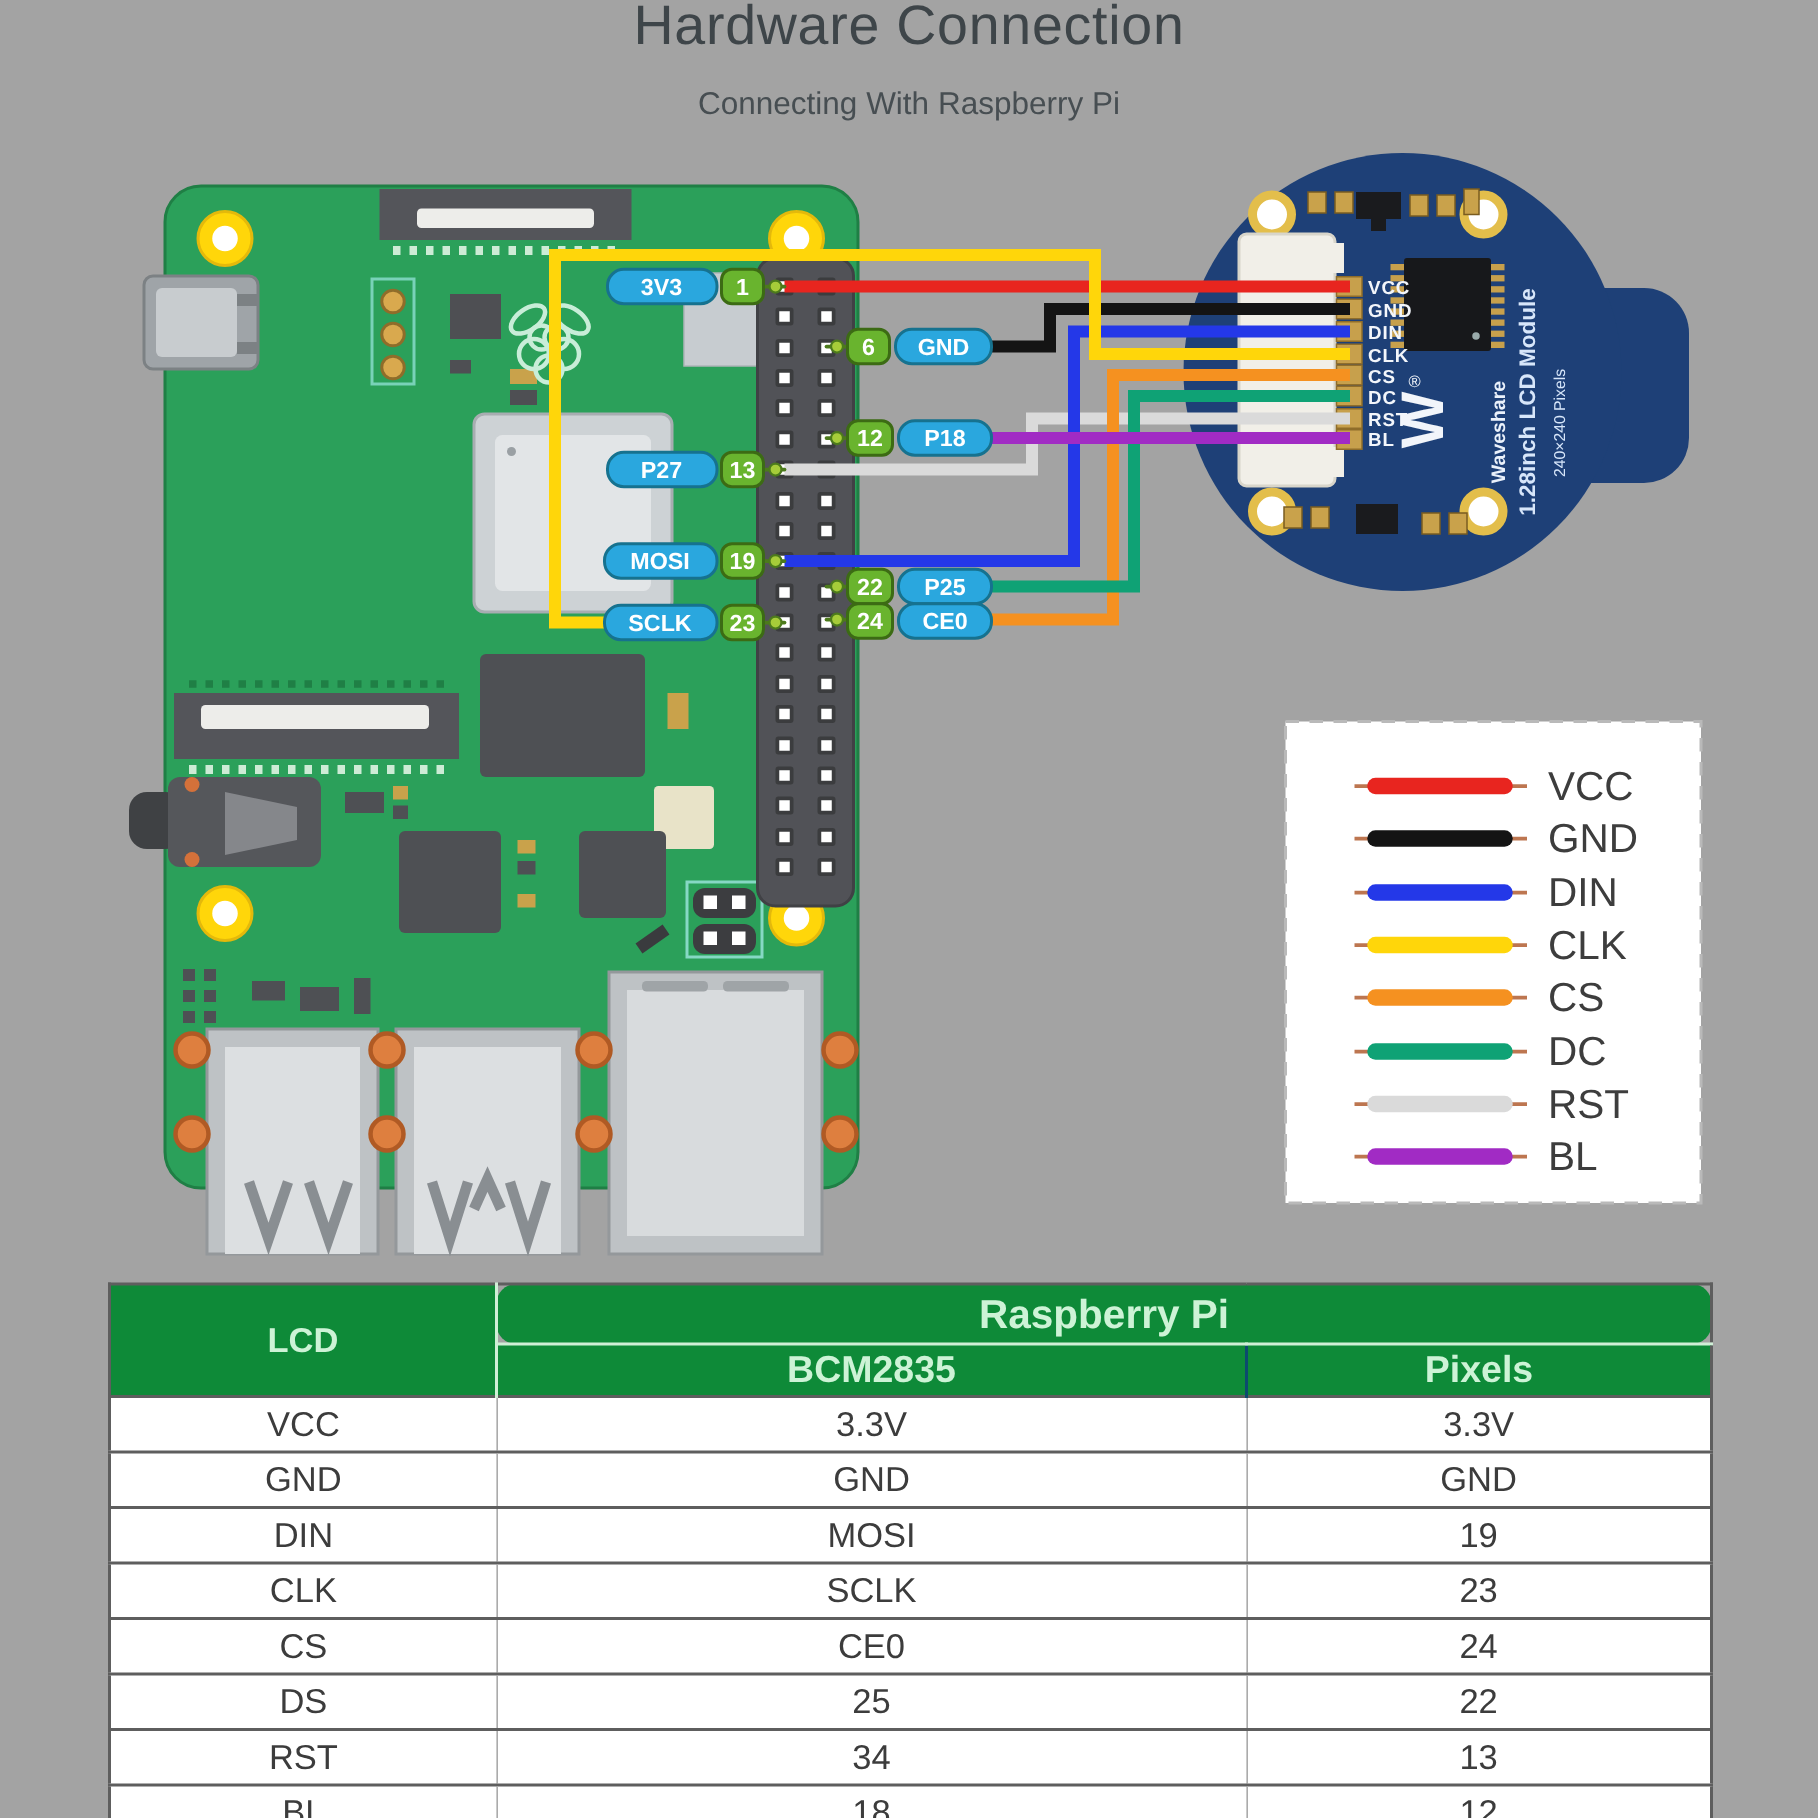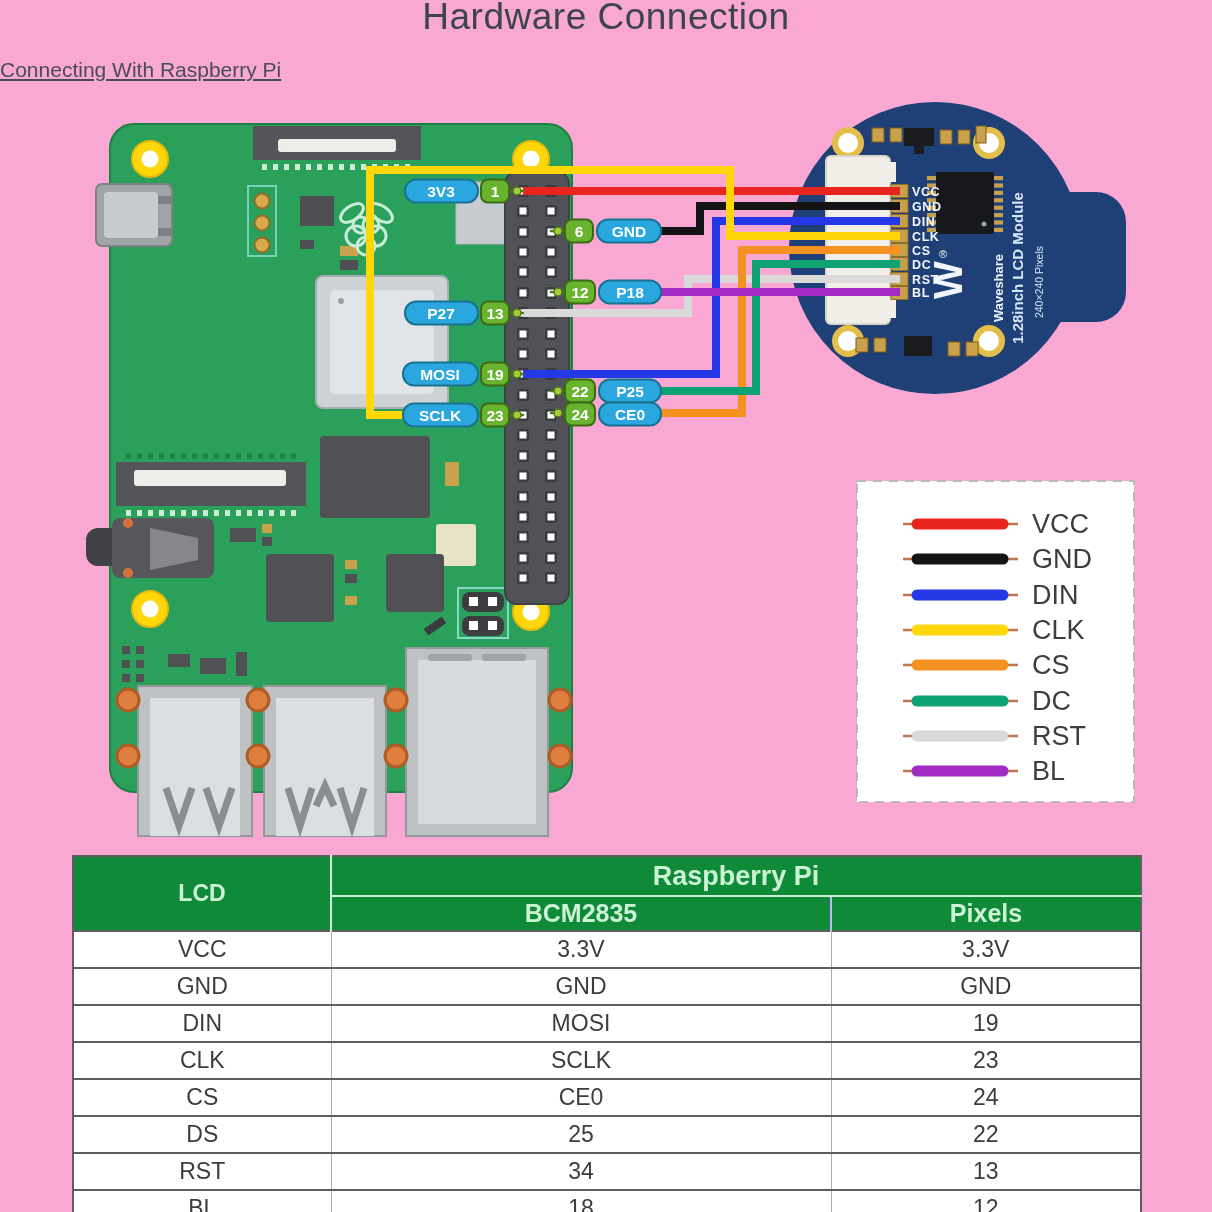--- a/index.html
+++ b/index.html
@@ -1,33 +1,33 @@
 <!DOCTYPE html>
 <html><head>
 <meta charset="utf-8">
 <style>
   html,body{margin:0;padding:0;background:#fff;}
-  .page{position:relative;width:1212px;height:1212px;background:#f9a8d4;overflow:hidden;
+  .page{position:relative;width:1212px;height:1212px;background:#a3a3a3;overflow:hidden;
         font-family:"Liberation Sans",sans-serif;}
   .title{position:absolute;top:-4px;left:0;width:1212px;text-align:center;
          font-size:37px;font-weight:500;color:#3E4549;letter-spacing:.5px;}
-  .subtitle{position:absolute;top:58px;left:0;width:1212px;text-align:left;
-            font-size:21px;color:#474E52;text-decoration:underline;}
+  .subtitle{position:absolute;top:58px;left:0;width:1212px;text-align:center;
+            font-size:21px;color:#474E52;}
   svg text{font-family:"Liberation Sans",sans-serif;}
   .badge-txt{font-size:15.5px;font-weight:bold;fill:#fff;text-anchor:middle;}
   .lcd-pin{font-size:12.5px;font-weight:bold;fill:#F3F6FB;letter-spacing:.6px;}
   .legend-txt{font-size:27px;fill:#3D3D3D;}
   .wire{fill:none;stroke-width:8;stroke-linejoin:miter;stroke-linecap:butt;}
   #pinout{position:absolute;left:72px;top:855px;width:1068px;border-collapse:collapse;
           table-layout:fixed;border:2px solid #5E5E5E;}
   #pinout th{background:#0E8A38;color:#CDF3D6;font-weight:bold;border:0;}
-  #pinout .th-group{font-size:27px;height:36px;border-bottom:2px solid #CFEFD6;}
+  #pinout .th-group{font-size:27px;height:36px;border-bottom:2px solid #CFEFD6;border-radius:13px;}
   #pinout .th-sub{font-size:25px;height:31px;}
   #pinout .th-lcd{font-size:23px;border-right:2px solid #CFEFD6;}
-  #pinout .th-bcm{border-right:2px solid #c4b5fd;}
+  #pinout .th-bcm{border-right:2px solid #0c4a6e;}
   #pinout td{height:33px;text-align:center;font-size:23px;color:#3C3C3C;background:#fff;
              border-top:2px solid #5E5E5E;border-bottom:2px solid #5E5E5E;
              border-left:1px solid #ABABAB;border-right:1px solid #ABABAB;}
 </style>
 </head>
 <body>
 
 <div class="page">
   <div class="title">Hardware Connection</div>
   <div class="subtitle">Connecting With Raspberry Pi</div>

